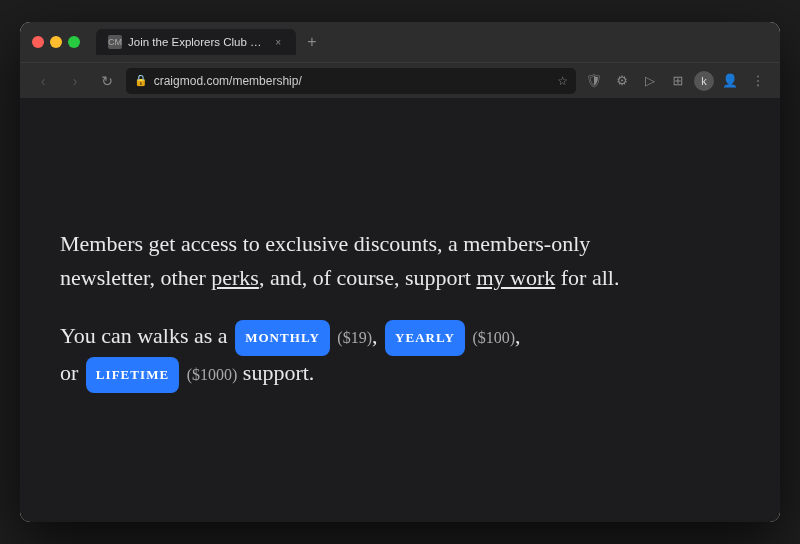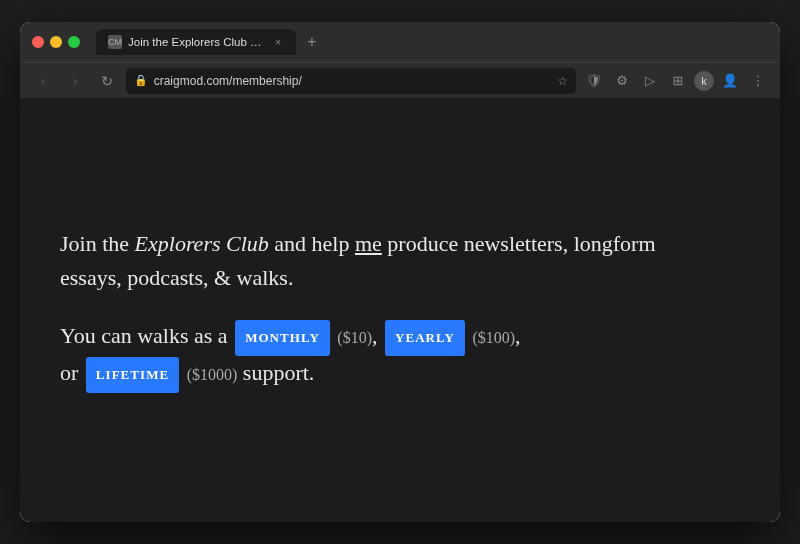--- a/index.html
+++ b/index.html
@@ -225,21 +225,21 @@
     }
 
     .membership-btn {
       display: inline-block;
       background: #2979ff;
       color: #fff;
       font-size: 13px;
       font-weight: 700;
       letter-spacing: 0.08em;
       padding: 8px 10px;
-      border-radius: 3px;
+      border-radius: 8px;
       text-transform: uppercase;
       cursor: pointer;
       vertical-align: middle;
       margin: 0 2px;
       text-decoration: none;
     }
 
     .price-text {
       font-size: 16px;
       color: #aaa;
@@ -286,26 +286,26 @@
       <div class="nav-icon">⊞</div>
       <div class="nav-icon" style="background:#555;border-radius:50%;width:20px;height:20px;font-size:11px;color:#ddd;display:flex;align-items:center;justify-content:center;">k</div>
       <div class="nav-icon">👤</div>
       <div class="nav-icon">⋮</div>
     </div>
   </div>
 
   <div class="content-area">
     <div class="main-text">
 
+
       <p>
-        <span>Join the </span><em>Explorers Club</em><span> and help </span><a href="#" class="underline-link">me</a><span> produce newsletters, longform essays, podcasts, &amp; walks.</span>
+        <span>Members get access to exclusive discounts, a members-only newsletter, other </span><a href="#" class="underline-link">perks</a><span>, and, of course, support </span><a href="#" class="underline-link">my work</a><span> for all.</span>
       </p>
 
-
       <p>
-        <span>You can walks as a </span><a href="#" class="membership-btn">MONTHLY</a> <span class="price-text">($10)</span><span>,</span> <a href="#" class="membership-btn">YEARLY</a> <span class="price-text">($100)</span><span>,</span><br>
+        <span>You can walks as a </span><a href="#" class="membership-btn">MONTHLY</a> <span class="price-text">($19)</span><span>,</span> <a href="#" class="membership-btn">YEARLY</a> <span class="price-text">($100)</span><span>,</span><br>
         <span>or </span><a href="#" class="membership-btn">LIFETIME</a> <span class="price-text">($1000)</span><span> support.</span>
       </p>
 
     </div>
   </div>
 
 </div>
 
 </body></html>

